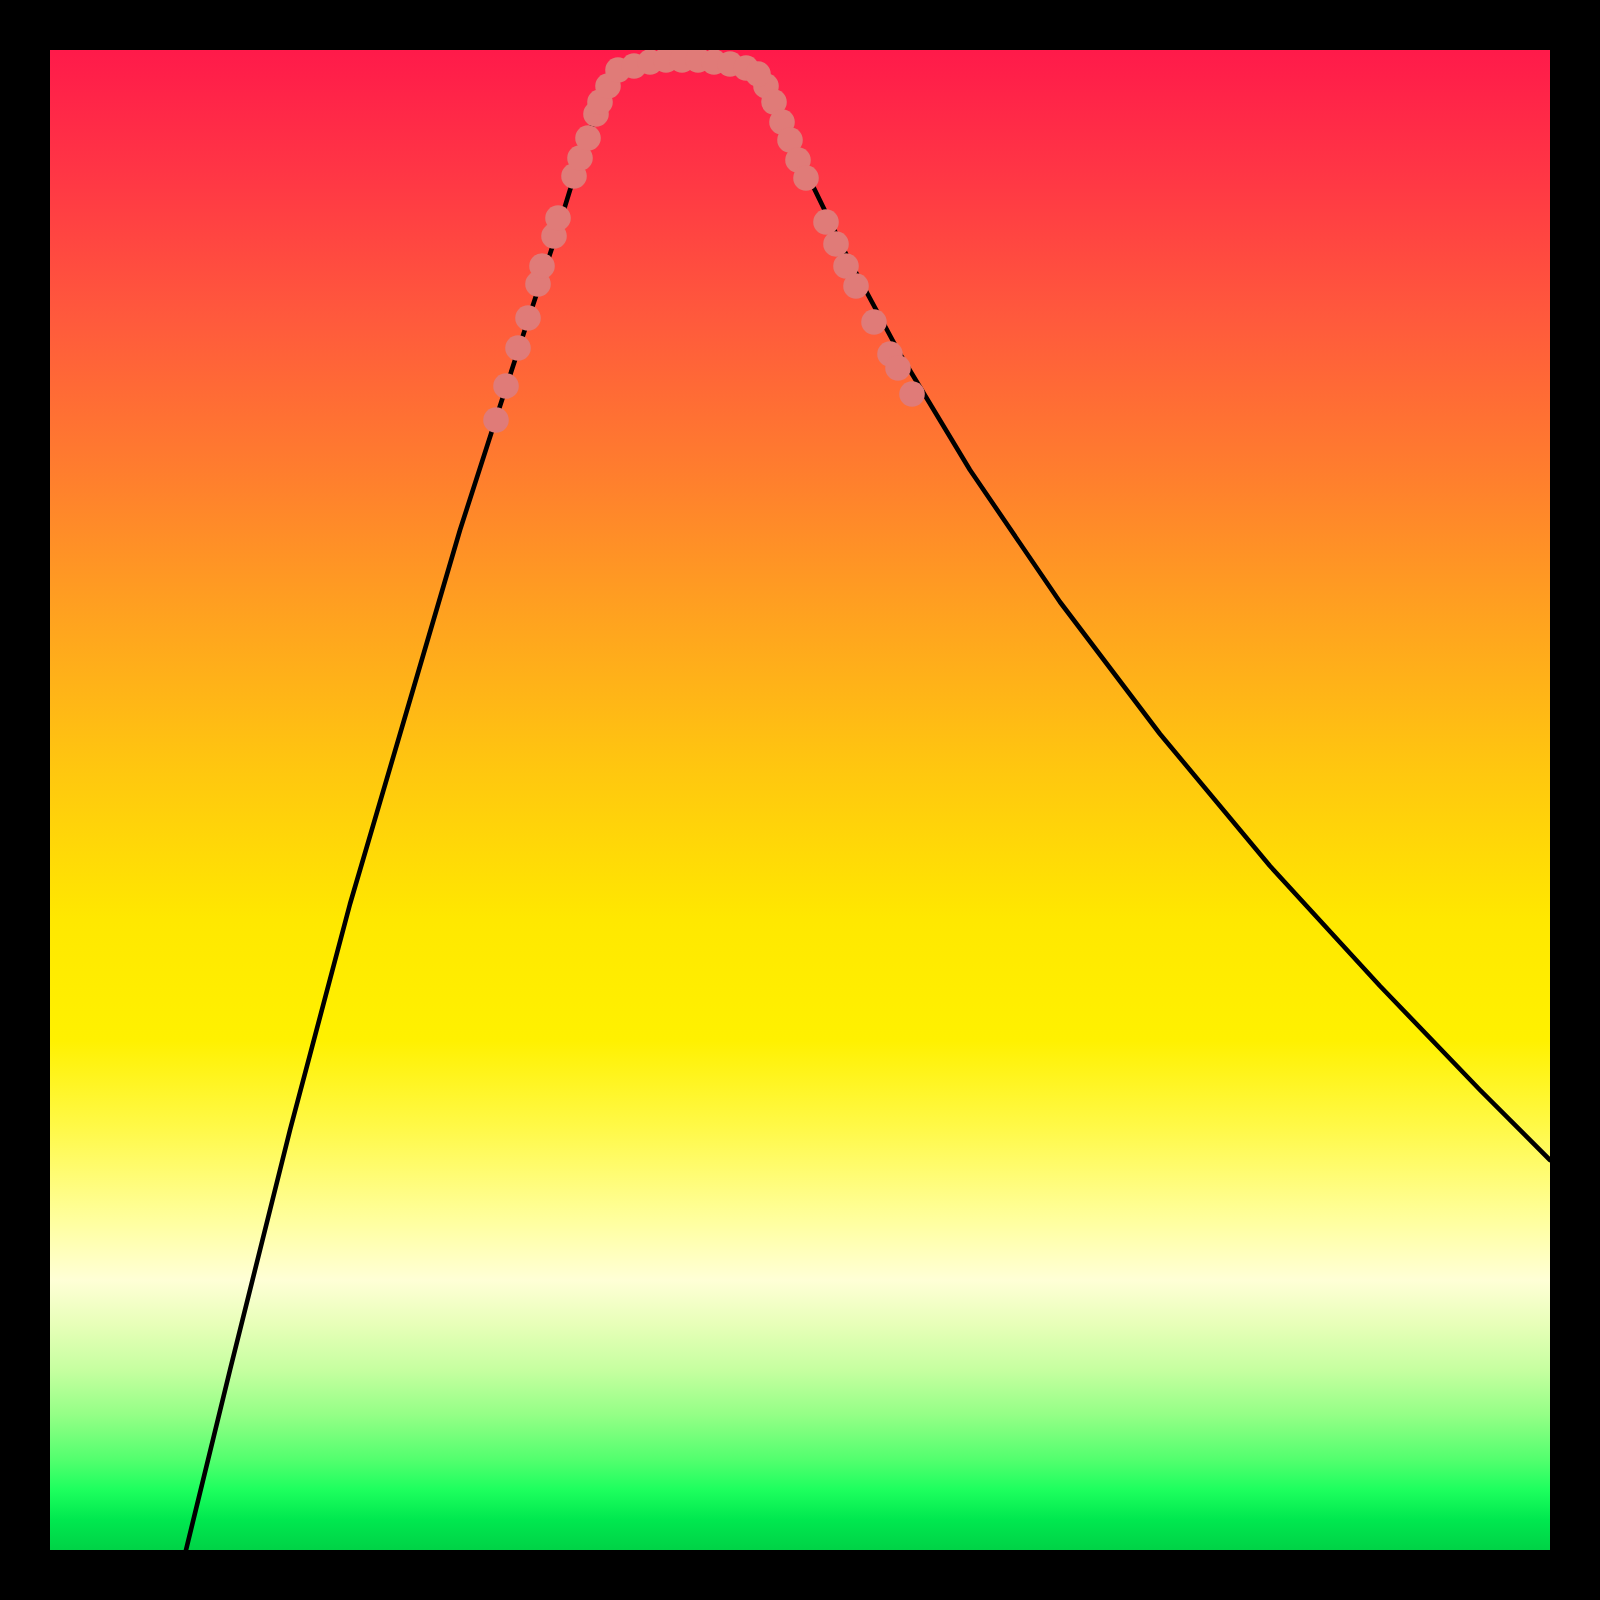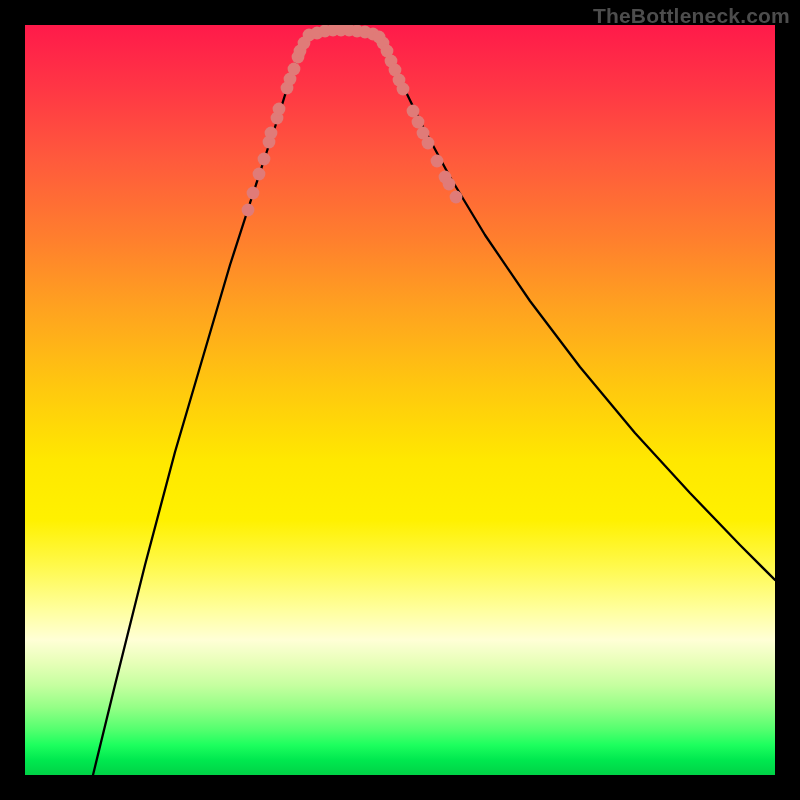--- a/index.html
+++ b/index.html
@@ -58,21 +58,20 @@
     inset: 0;
     width: 750px;
     height: 750px;
     pointer-events: none;
   }
 </style>
 </head>
 <body>
 
 <div class="frame">
-  <div class="watermark">TheBottleneck.com</div>
   <div class="plot-area">
     <div class="gradient-bg"></div>
     <svg class="curve" id="chart-svg" viewBox="0 0 750 750" preserveAspectRatio="none">
         <path d="M68 750 L90 660 L120 540 L150 427 L180 325 L205 240 L225 178 L240 132 L252 96 L260 70 L267 50 L272 35 L276 23 L279 14" fill="none" stroke="#000000" stroke-width="2.3" stroke-linecap="round" stroke-linejoin="round"></path>
         <path d="M358 14 L362 23 L369 40 L380 65 L398 102 L425 152 L460 210 L505 276 L555 342 L610 408 L665 468 L715 520 L750 555" fill="none" stroke="#000000" stroke-width="2.3" stroke-linecap="round" stroke-linejoin="round"></path>
         <path d="M279 14 L290 8 L305 5 L320 4 L335 5 L350 8 L358 14" fill="none" stroke="#000000" stroke-width="2.3" stroke-linecap="round" stroke-linejoin="round"></path>
         <circle cx="223" cy="185" r="6.4" fill="#e07b78"></circle>
         <circle cx="228" cy="168" r="6.4" fill="#e07b78"></circle>
         <circle cx="234" cy="149" r="6.4" fill="#e07b78"></circle>
         <circle cx="239" cy="134" r="6.4" fill="#e07b78"></circle>

